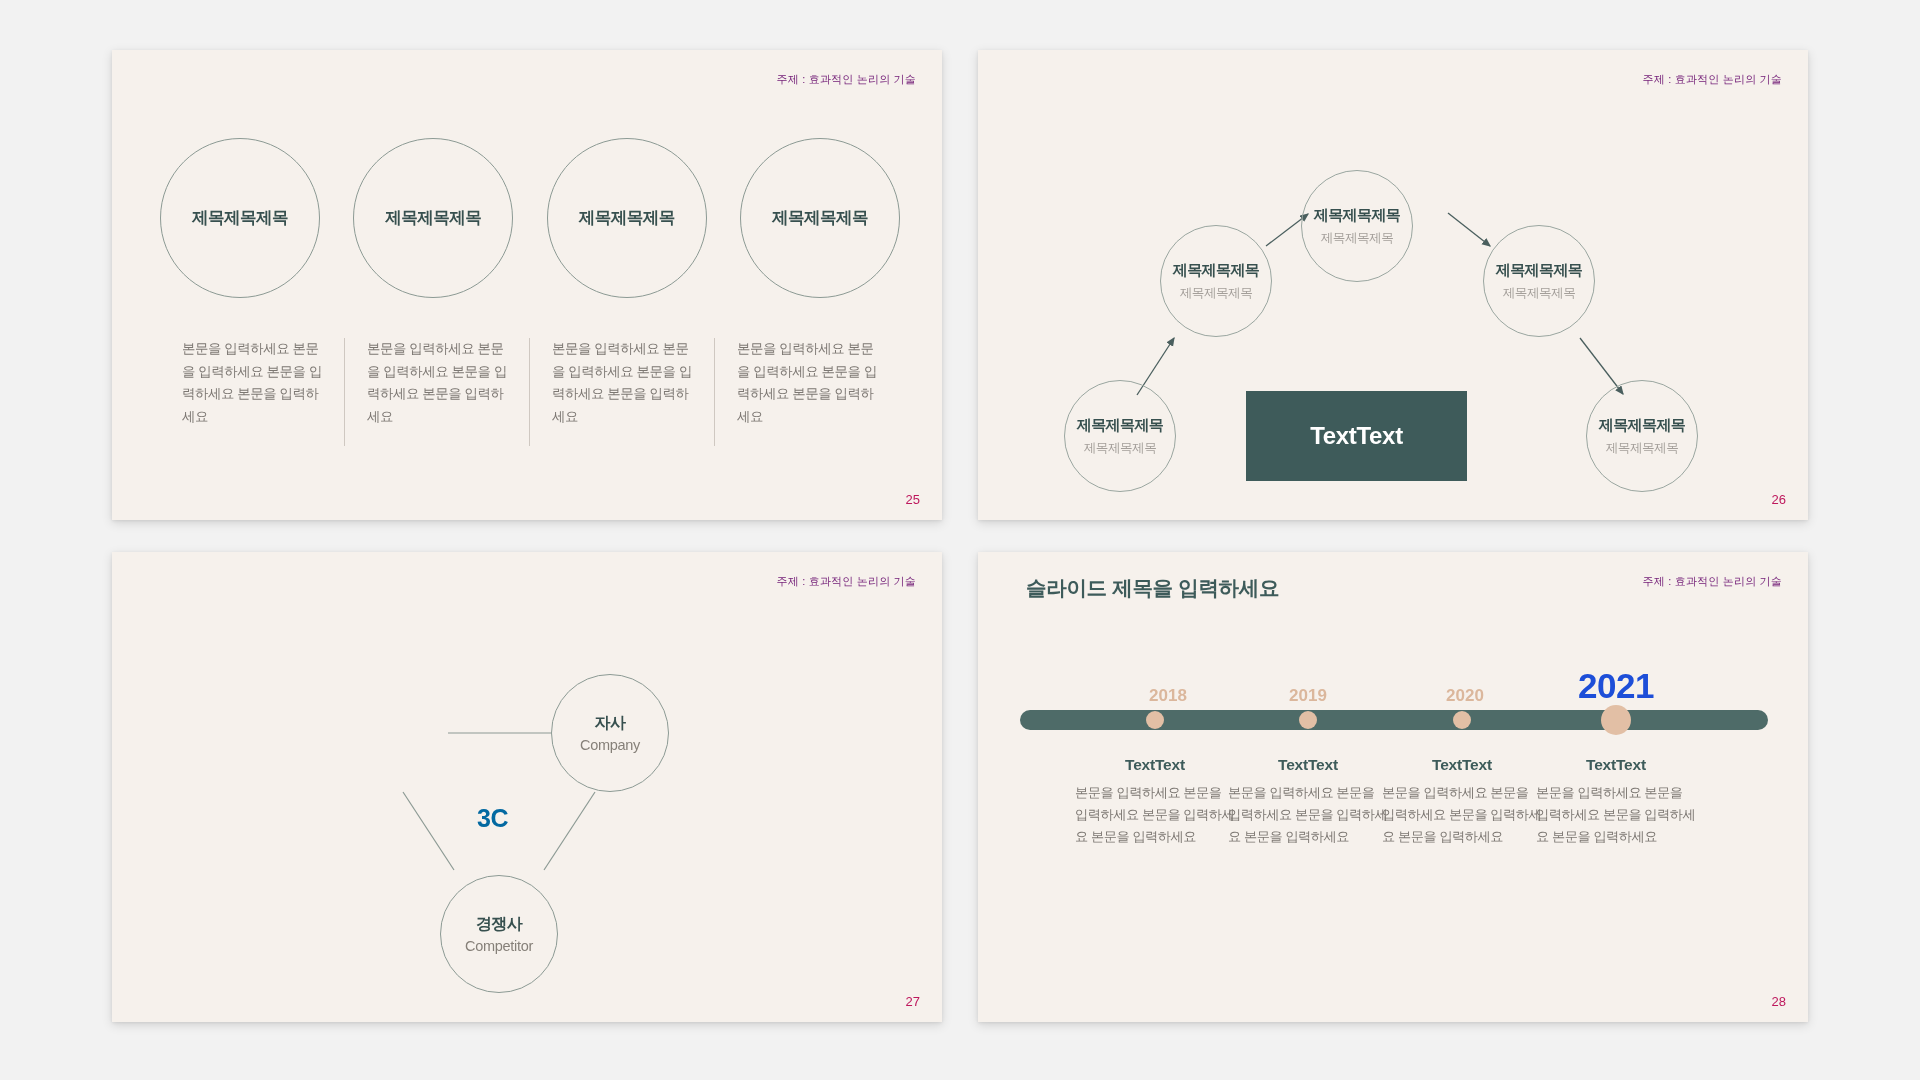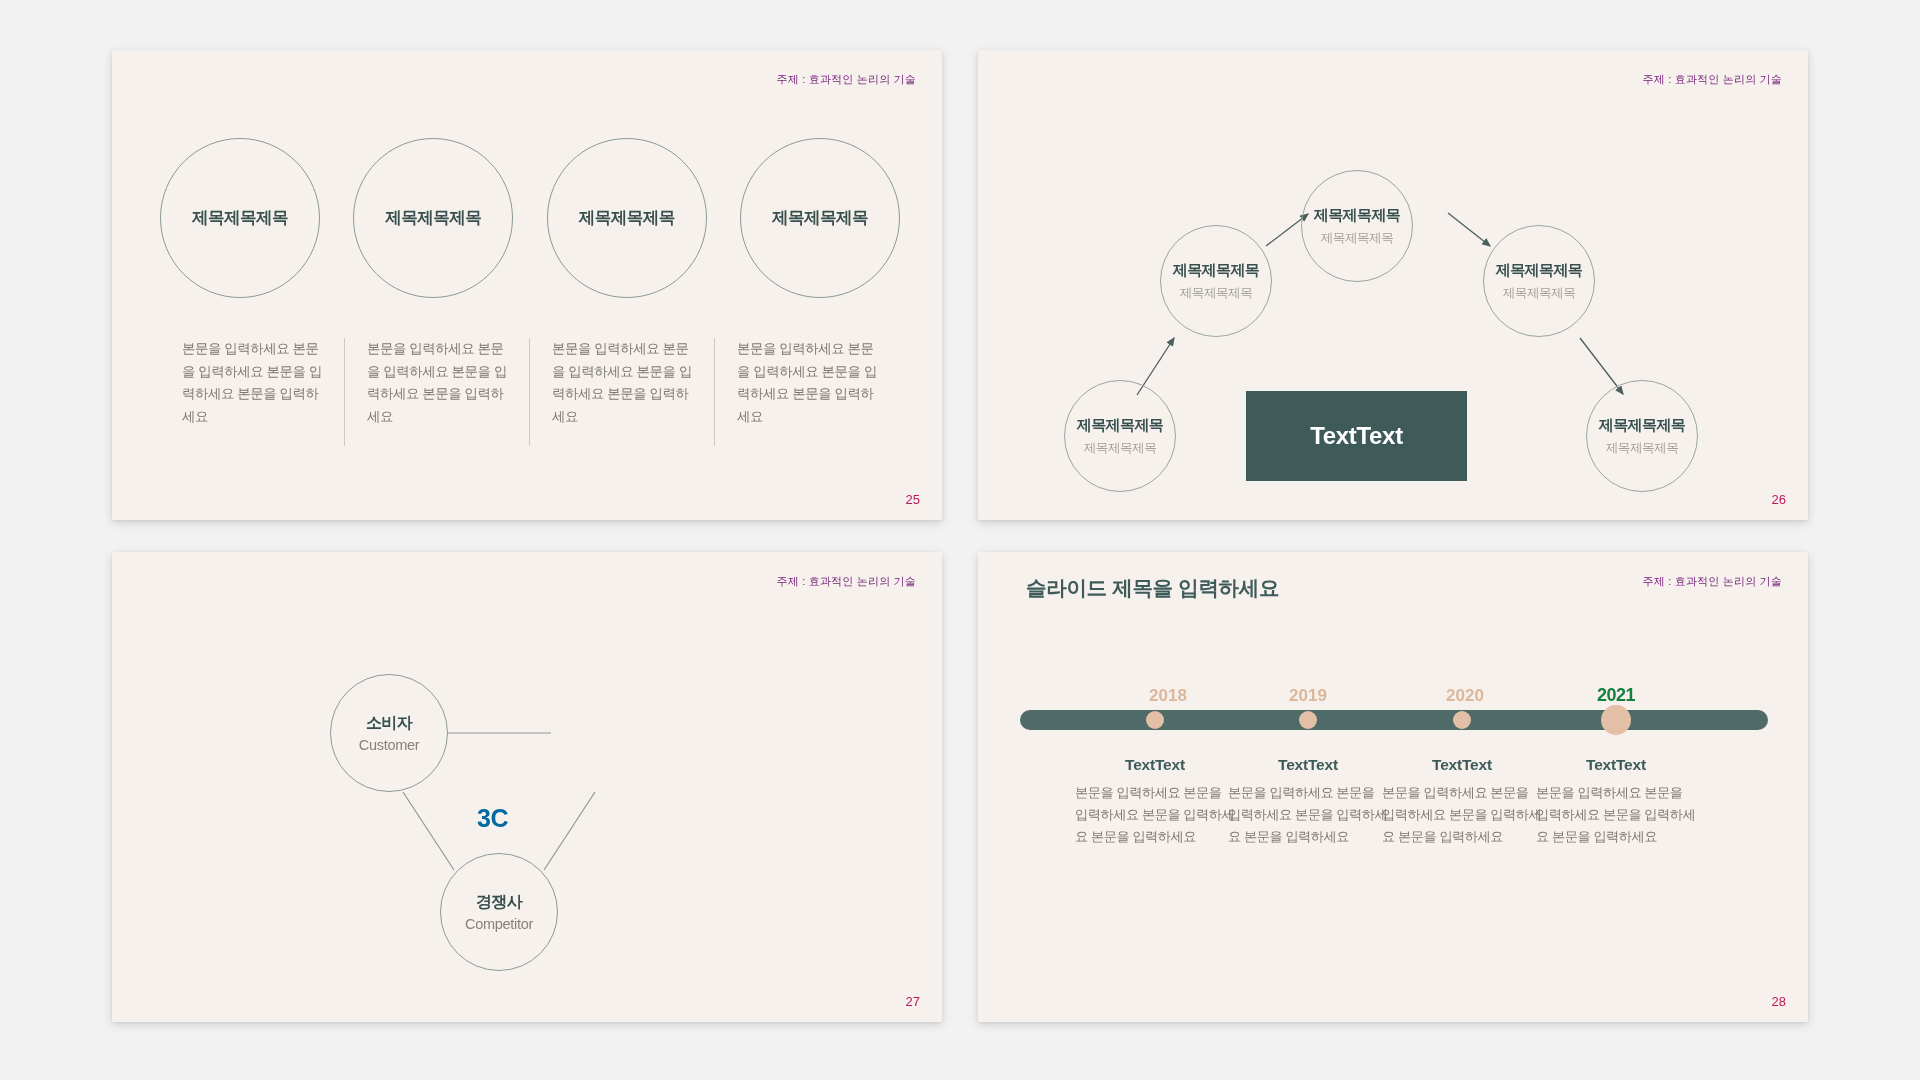--- a/index.html
+++ b/index.html
@@ -147,22 +147,22 @@
   .tl-year {
     position: absolute;
     transform: translateX(-50%);
     bottom: 0;
     font-size: 17px;
     color: #dbb79c;
     font-weight: bold;
     letter-spacing: 0px;
   }
   .tl-year.active {
-    font-size: 18px;
-    color: #15803d;
+    font-size: 35px;
+    color: #1d4ed8;
     letter-spacing: -0.5px;
   }
   .tl-bar {
     position: relative;
     height: 20px;
     background: #4e6b68;
     border-radius: 10px;
     margin-top: 4px;
   }
   .tl-dot {
@@ -279,27 +279,27 @@
   <div class="slide">
     <div class="topic">주제 : 효과적인 논리의 기술</div>
 
     <div class="three-c">
       <svg viewBox="0 0 830 470" preserveAspectRatio="none">
         <line x1="336" y1="181" x2="439" y2="181" stroke="#8c9a94" stroke-width="1.2"></line>
         <line x1="291" y1="240" x2="342" y2="318" stroke="#8c9a94" stroke-width="1.2"></line>
         <line x1="483" y1="240" x2="432" y2="318" stroke="#8c9a94" stroke-width="1.2"></line>
       </svg>
 
-      <div class="ccircle" style="left:218px; top:122px;">
-        <span class="ko">소비자</span>
-        <span class="en">Customer</span>
-      </div>
-
-
-      <div class="ccircle" style="left:328px; top:301px;">
+
+      <div class="ccircle" style="left:439px; top:122px;">
+        <span class="ko">자사</span>
+        <span class="en">Company</span>
+      </div>
+
+      <div class="ccircle" style="left:328px; top:323px;">
         <span class="ko">경쟁사</span>
         <span class="en">Competitor</span>
       </div>
 
       <div class="clabel" style="left:365px; top:252px;">3C</div>
     </div>
 
     <div class="pagenum">27</div>
   </div>
 

